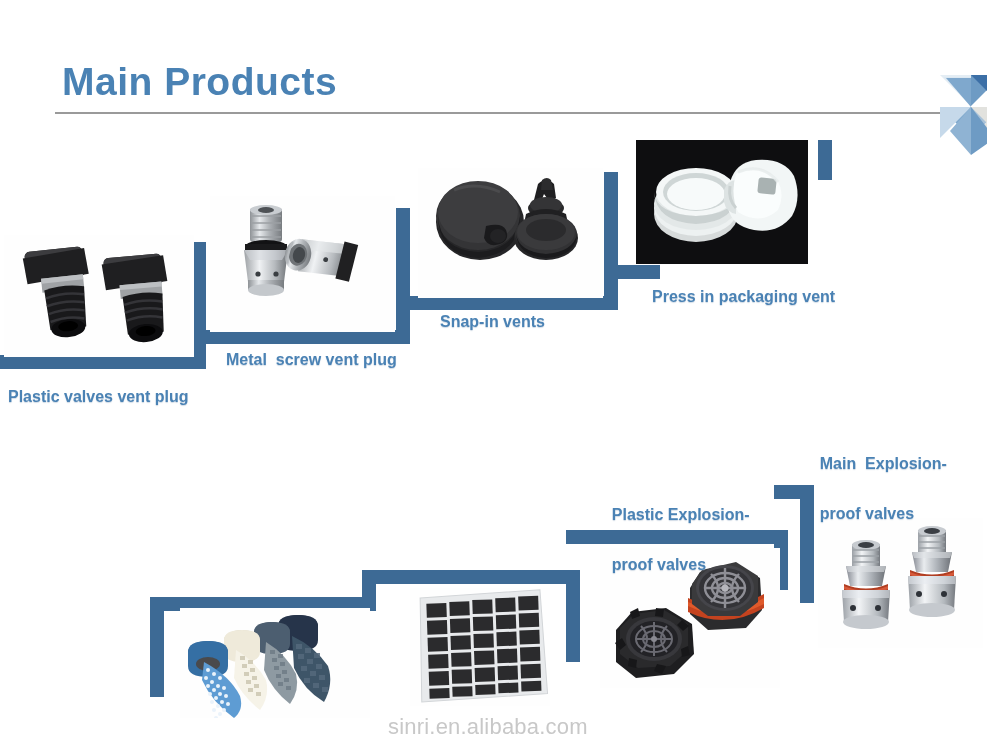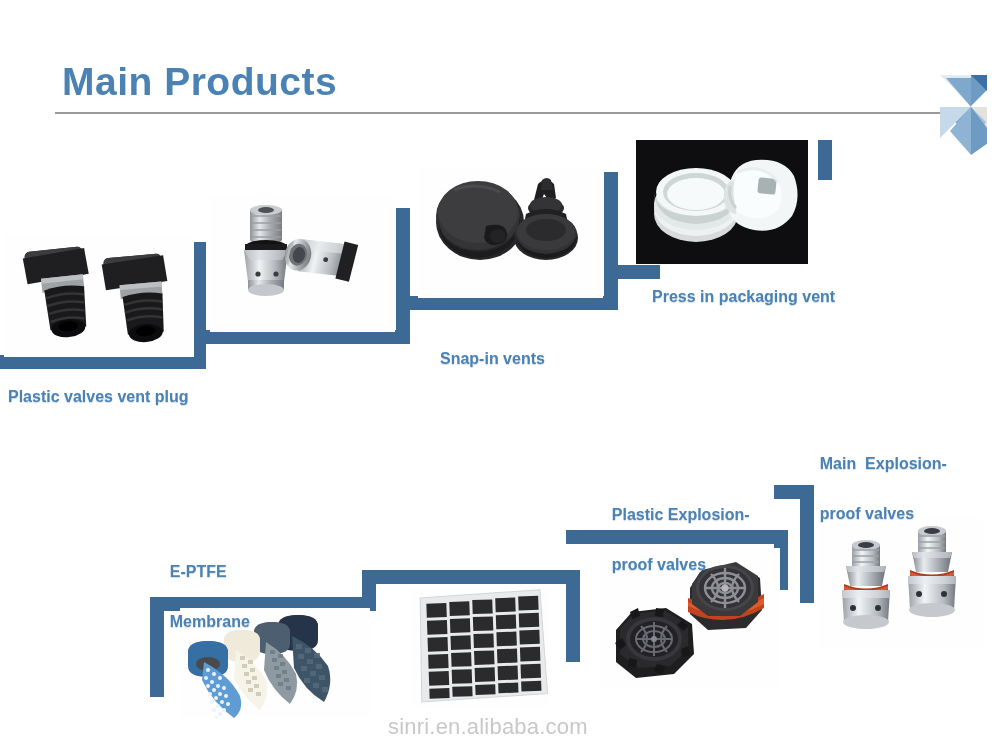--- a/index.html
+++ b/index.html
@@ -231,21 +231,22 @@
         <path d="M2 34 q4 -10 12 -10 l0 34 q-10 -2 -12 -12 Z" fill="#DDE3E3"></path>
         <path d="M14 18 q20 -12 40 4 q10 16 2 32 q-18 16 -40 2 q-8 -18 -2 -38 Z" fill="#FAFDFD"></path>
         <rect x="36" y="22" width="18" height="16" rx="3" fill="#A9B2B2" transform="rotate(6 45 30)"></rect>
         <path d="M8 30 q-2 14 6 22" stroke="#CAD1D1" stroke-width="3" fill="none"></path>
         <path d="M16 16 q24 -10 40 10" stroke="#E6EBEB" stroke-width="3" fill="none" opacity=".8"></path>
       </g>
     </svg>
   </div>
 
   <div class="lbl" style="left:8px;top:384px;">Plastic valves vent plug</div>
-  <div class="lbl" style="left:440px;top:309px;margin-top:37px;">Snap-in vents</div>
+  <div class="lbl" style="left:226px;top:347px;">Metal  screw vent plug</div>
+  <div class="lbl" style="left:440px;top:309px;">Snap-in vents</div>
   <div class="lbl" style="left:652px;top:284px;">Press in packaging vent</div>
 
   <div class="bar" style="left:150px;top:597px;width:226px;height:14px;"></div>
   <div class="bar" style="left:150px;top:597px;width:14px;height:100px;"></div>
 
   <div class="bar" style="left:362px;top:570px;width:14px;height:41px;"></div>
   <div class="bar" style="left:362px;top:570px;width:218px;height:14px;"></div>
 
   <div class="bar" style="left:566px;top:570px;width:14px;height:92px;"></div>
 
@@ -484,24 +485,20 @@
         <path d="M12 42 q22 9 44 0 l0 3 q-22 9 -44 0 Z" fill="#D6593A"></path>
         <path d="M10 46 L58 46 L56 80 L12 80 Z" fill="url(#mchr2)"></path>
         <path d="M10 46 L58 46 L57 54 L11 54 Z" fill="#E6EAEE" opacity=".55"></path>
         <ellipse cx="34" cy="80" rx="23" ry="7" fill="#C5C9CE"></ellipse>
         <circle cx="21" cy="64" r="3" fill="#2E3238"></circle>
         <circle cx="46" cy="64" r="3" fill="#2E3238"></circle>
       </g>
     </svg>
   </div>
 
-  <div class="lbl" style="left:152px;top:534px;">
-    <span>E-PTFE</span><br>
-    <span>Membrane</span>
-  </div>
 
 
   <div class="lbl" style="left:594px;top:477px;">
     <span>Plastic Explosion-</span><br>
     <span>proof valves</span>
   </div>
 
   <div class="lbl" style="left:802px;top:426px;">
     <span>Main  Explosion-</span><br>
     <span>proof valves</span>

